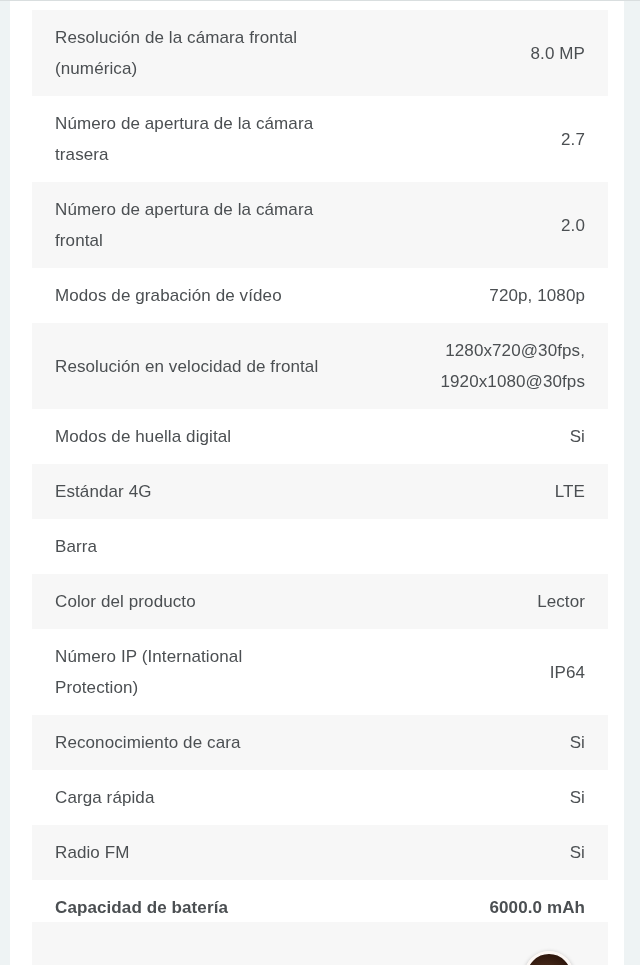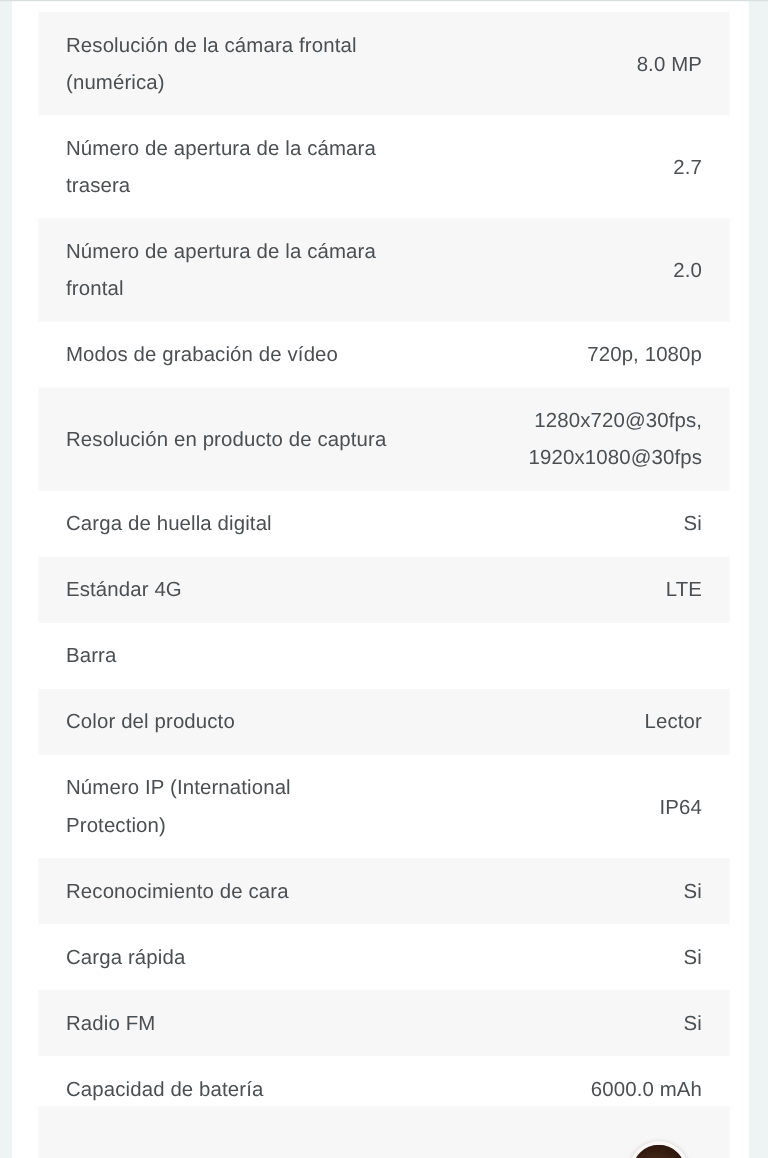--- a/index.html
+++ b/index.html
@@ -22,21 +22,21 @@
   }
   .spec-row {
     display: flex; align-items: center; justify-content: space-between;
     padding: 12px 23px;
     font-size: 17px; line-height: 31px; color: #4b4f52;
     letter-spacing: 0.1px;
   }
   .spec-row.alt { background: #f7f7f7; }
   .spec-row .label { flex: 0 0 270px; max-width: 270px; text-align: left; }
   .spec-row .value { max-width: 235px; text-align: right; }
-  .spec-row.clipped { height: 42px; padding-bottom: 0; }
+  .spec-row.clipped { height: 42px; padding-bottom: 0; font-weight: bold; }
   .spec-row.partial-next { height: 53px; }
   .chat-avatar {
     position: absolute; left: 524px; top: 951px;
     width: 50px; height: 50px; border-radius: 50%;
     border: 3px solid #fdf8f5;
     background: radial-gradient(circle at 42% 65%, #6b4430 0%, #47291a 38%, #31190e 70%, #241108 100%);
     box-shadow: 0 1px 4px rgba(0,0,0,0.25);
     cursor: pointer;
     z-index: 10;
   }
@@ -63,26 +63,26 @@
       <div class="label">Número de apertura de la cámara frontal</div>
       <div class="value">2.0</div>
     </div>
 
     <div class="spec-row">
       <div class="label">Modos de grabación de vídeo</div>
       <div class="value">720p, 1080p</div>
     </div>
 
     <div class="spec-row alt">
-      <div class="label">Resolución en producto de captura</div>
+      <div class="label">Resolución en velocidad de frontal</div>
       <div class="value">1280x720@30fps, 1920x1080@30fps</div>
     </div>
 
     <div class="spec-row">
-      <div class="label">Carga de huella digital</div>
+      <div class="label">Modos de huella digital</div>
       <div class="value">Si</div>
     </div>
 
     <div class="spec-row alt">
       <div class="label">Estándar 4G</div>
       <div class="value">LTE</div>
     </div>
 
     <div class="spec-row">
       <div class="value">Barra</div>

